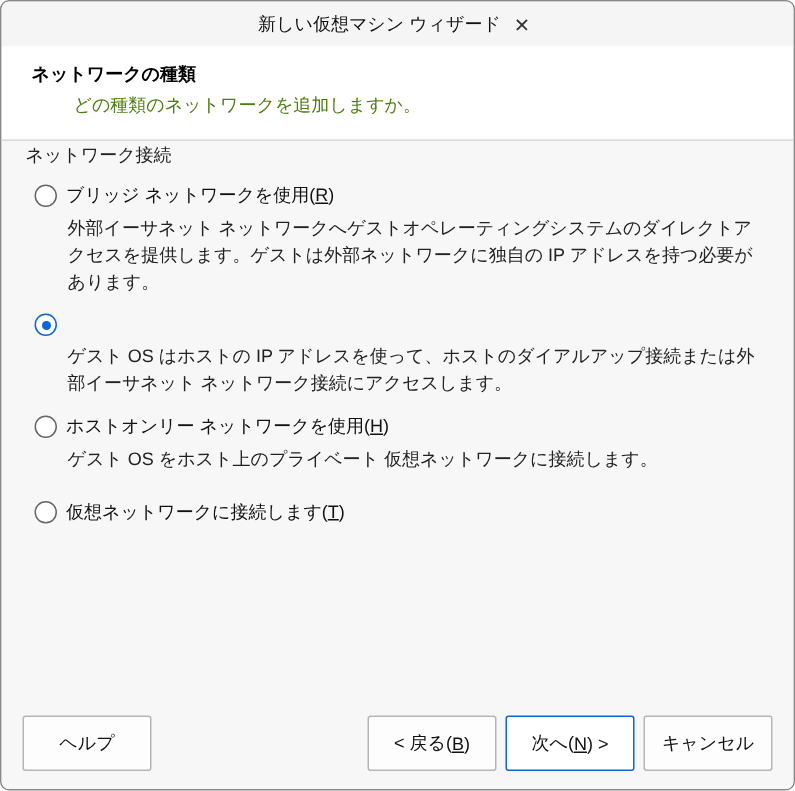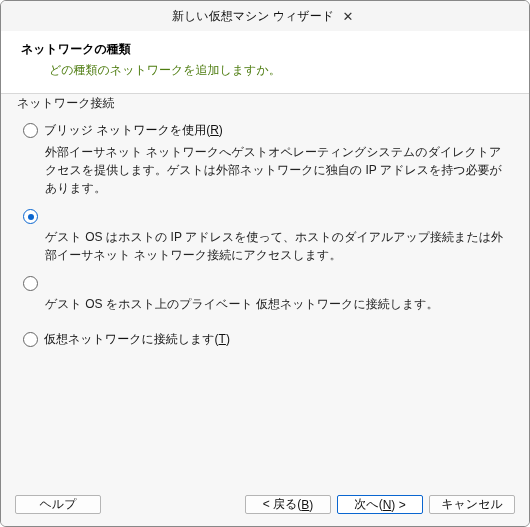--- a/index.html
+++ b/index.html
@@ -66,21 +66,21 @@
       margin: 4px 0 12px 22px;
       line-height: 1.5;
     }
     .footer {
       display: flex; align-items: center;
       padding: 10px 14px 12px 14px;
       background: #f7f7f7;
     }
     .footer .spacer { flex: 1; }
     .btn {
-      min-width: 86px; height: 19px;
+      min-width: 86px; height: 37px;
       font-size: 12px;
       background: #fdfdfd;
       border: 1px solid #b5b5b5;
       border-radius: 2px;
       padding: 0 10px;
       margin-left: 6px;
       cursor: pointer;
       display: inline-flex; align-items: center; justify-content: center;
       color: #111;
     }
@@ -117,20 +117,23 @@
   <div class="option">
     <label class="radio-row">
       <input type="radio" name="net" checked="" style="">
     </label>
     <div class="desc">ゲスト OS はホストの IP アドレスを使って、ホストのダイアルアップ接続または外部イーサネット ネットワーク接続にアクセスします。</div>
   </div>
 
   <div class="option">
     <label class="radio-row">
       <input type="radio" name="net" style="">
+      <span class="radio-label">
+        <span>ホストオンリー ネットワークを使用(</span><span class="acc">H</span><span>)</span>
+      </span>
     </label>
     <div class="desc">ゲスト OS をホスト上のプライベート 仮想ネットワークに接続します。</div>
   </div>
 
   <div class="option" style="margin-top:18px">
     <label class="radio-row">
       <input type="radio" name="net" style="">
       <span class="radio-label">
         <span>仮想ネットワークに接続します(</span><span class="acc">T</span><span>)</span>
       </span>

